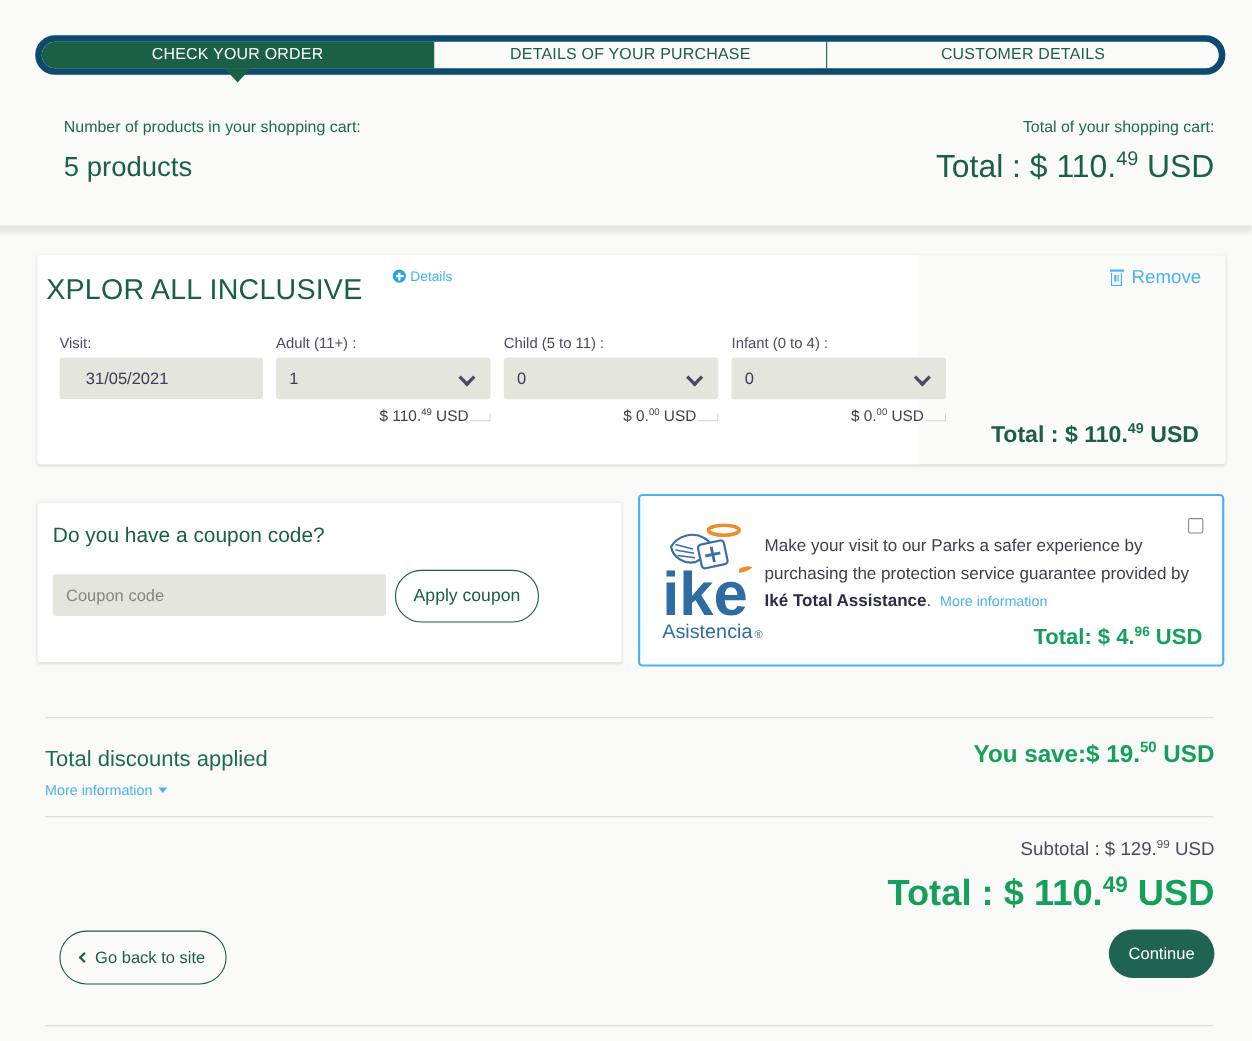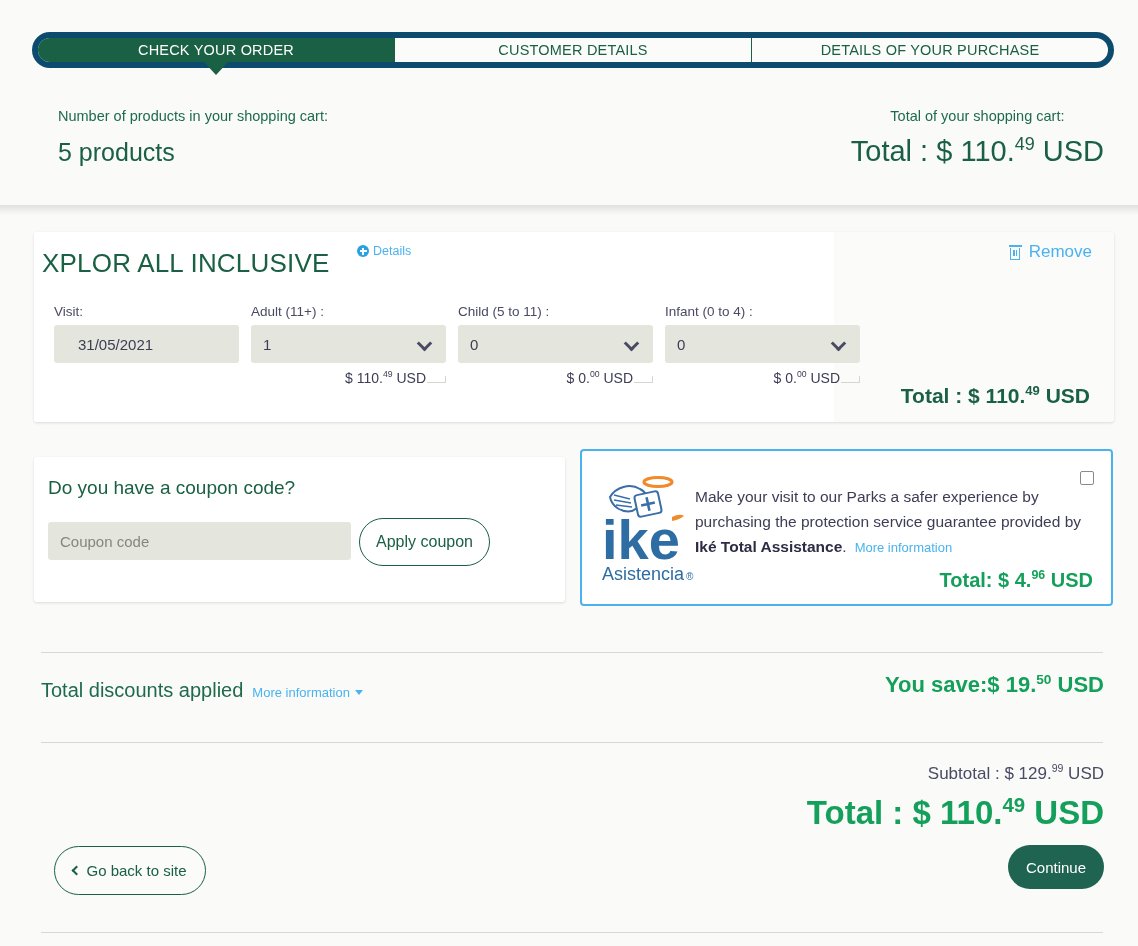--- a/index.html
+++ b/index.html
@@ -43,21 +43,21 @@
     transform: translateX(-50%);
     width: 0; height: 0;
     border-left: 12px solid transparent;
     border-right: 12px solid transparent;
     border-top: 13px solid #1a6044;
   }
 
   
   .summary { position: absolute; left: 0; top: 108px; width: 1138px; }
   .sum-left  { position: absolute; left: 58px; top: 0; }
-  .sum-right { position: absolute; right: 34px; top: 0; text-align: center; }
+  .sum-right { position: absolute; right: 34px; top: 0; text-align: right; }
   .sum-label { font-size: 14.5px; color: #1e6b4c; }
   .sum-big   { font-size: 25px; color: #1a6044; margin-top: 14px; }
   .sum-total { font-size: 29px; color: #1a6044; margin-top: 10px; white-space: nowrap; }
   .sup { font-size: 0.62em; vertical-align: super; }
 
   .header-shadow {
     position: absolute; left: 0; top: 205px; width: 1138px; height: 10px;
     background: linear-gradient(to bottom, rgba(0,0,0,0.10), rgba(0,0,0,0));
   }
 
@@ -227,21 +227,21 @@
     position: absolute; left: 41px; width: 1062px; height: 1px;
     background: #d9d9d4;
   }
   .d1 { top: 652px; }
   .d2 { top: 742px; }
   .d3 { top: 932px; }
 
   .discount-label {
     position: absolute; left: 41px; top: 679px;
     font-size: 20px; color: #1e6b4c;
-    display: flex; align-items: baseline; gap: 9px;
+    display: flex; align-items: baseline; gap: 9px; flex-direction: column;
   }
   .discount-more {
     font-size: 13px; color: #4ab3ef; cursor: pointer;
     display: inline-flex; align-items: center; gap: 5px;
   }
   .caret-down {
     width: 0; height: 0;
     border-left: 4.5px solid transparent;
     border-right: 4.5px solid transparent;
     border-top: 5.5px solid #4ab3ef;
@@ -291,24 +291,24 @@
 <body>
 
 <div class="page">
 
   <div class="tabs">
     <div class="tab first active">
       <span>CHECK YOUR ORDER</span>
       <span class="tab-pointer"></span>
     </div>
     <div class="tab">
+      <span>DETAILS OF YOUR PURCHASE</span>
+    </div>
+    <div class="tab">
       <span>CUSTOMER DETAILS</span>
-    </div>
-    <div class="tab">
-      <span>DETAILS OF YOUR PURCHASE</span>
     </div>
   </div>
 
   <div class="summary">
     <div class="sum-left">
       <div class="sum-label">Number of products in your shopping cart:</div>
       <div class="sum-big">5 products</div>
     </div>
     <div class="sum-right">
       <div class="sum-label">Total of your shopping cart:</div>

